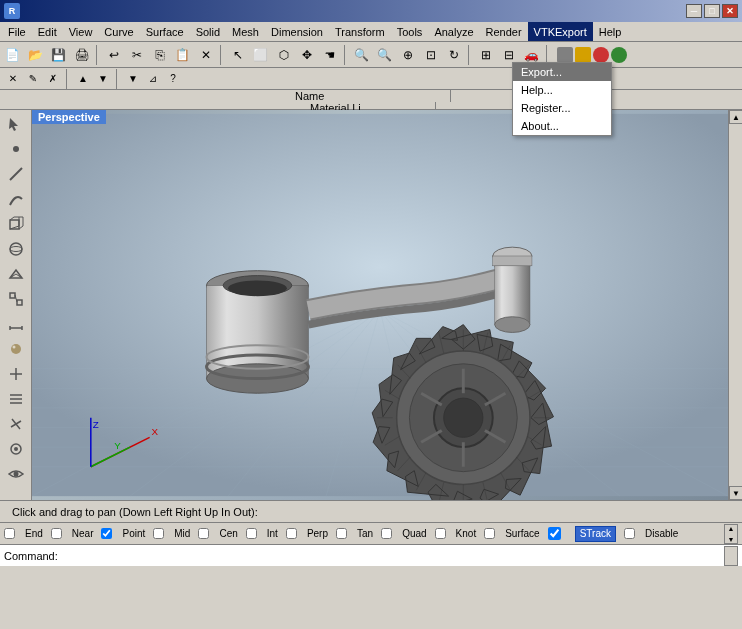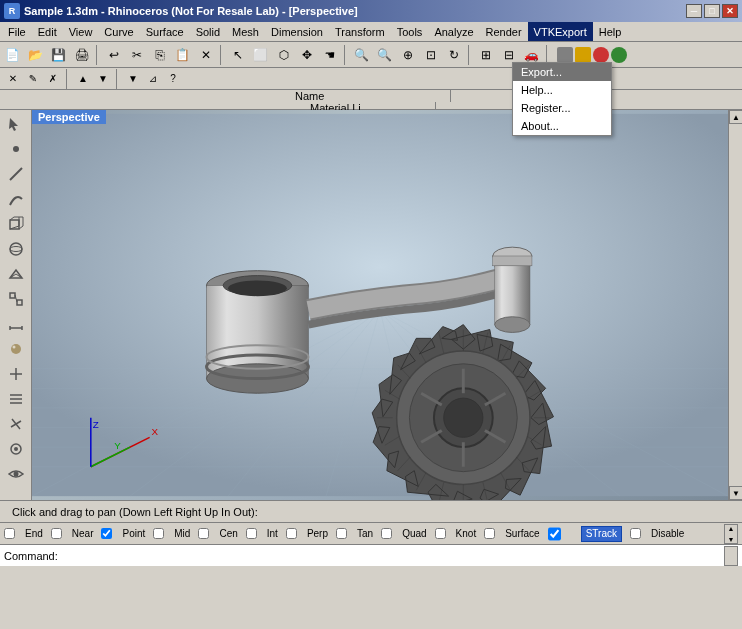--- a/index.html
+++ b/index.html
@@ -248,21 +248,20 @@
       font-size: 8px;
       cursor: pointer;
     }
   </style>
 </head>
 <body>
 
 <div class="title-bar">
   <div class="title-bar-left">
     <div class="title-bar-icon">R</div>
-    <span>Sample 1.3dm - Rhinoceros (Not For Resale Lab) - [Perspective]</span>
   </div>
   <div class="title-bar-buttons">
     <div class="tb-btn min">─</div>
     <div class="tb-btn max">□</div>
     <div class="tb-btn close">✕</div>
   </div>
 </div>
 
 <div class="menu-bar">
   <div class="menu-item">File</div>
@@ -632,21 +631,21 @@
     <label>Quad</label>
   </div>
   <div class="snap-check">
     <input type="checkbox" style="">
     <label>Knot</label>
   </div>
   <div class="snap-check">
     <input type="checkbox" style="">
     <label>Surface</label>
   </div>
-  <div style="display:flex;gap:20px;border-radius:7px;">
+  <div style="display:flex;align-items:center;gap:14px;border-radius:7px;">
     <input type="checkbox" checked="" style="">
     <button class="snap-btn-blue">STrack</button>
   </div>
   <div class="snap-check">
     <input type="checkbox" style="">
     <label>Disable</label>
   </div>
   <div style="flex:1;"></div>
   <div style="width:14px;height:20px;background:#d4d0c8;border:1px solid #808080;display:flex;flex-direction:column;align-items:center;justify-content:space-between;">
     <span style="font-size:7px;">▲</span>

